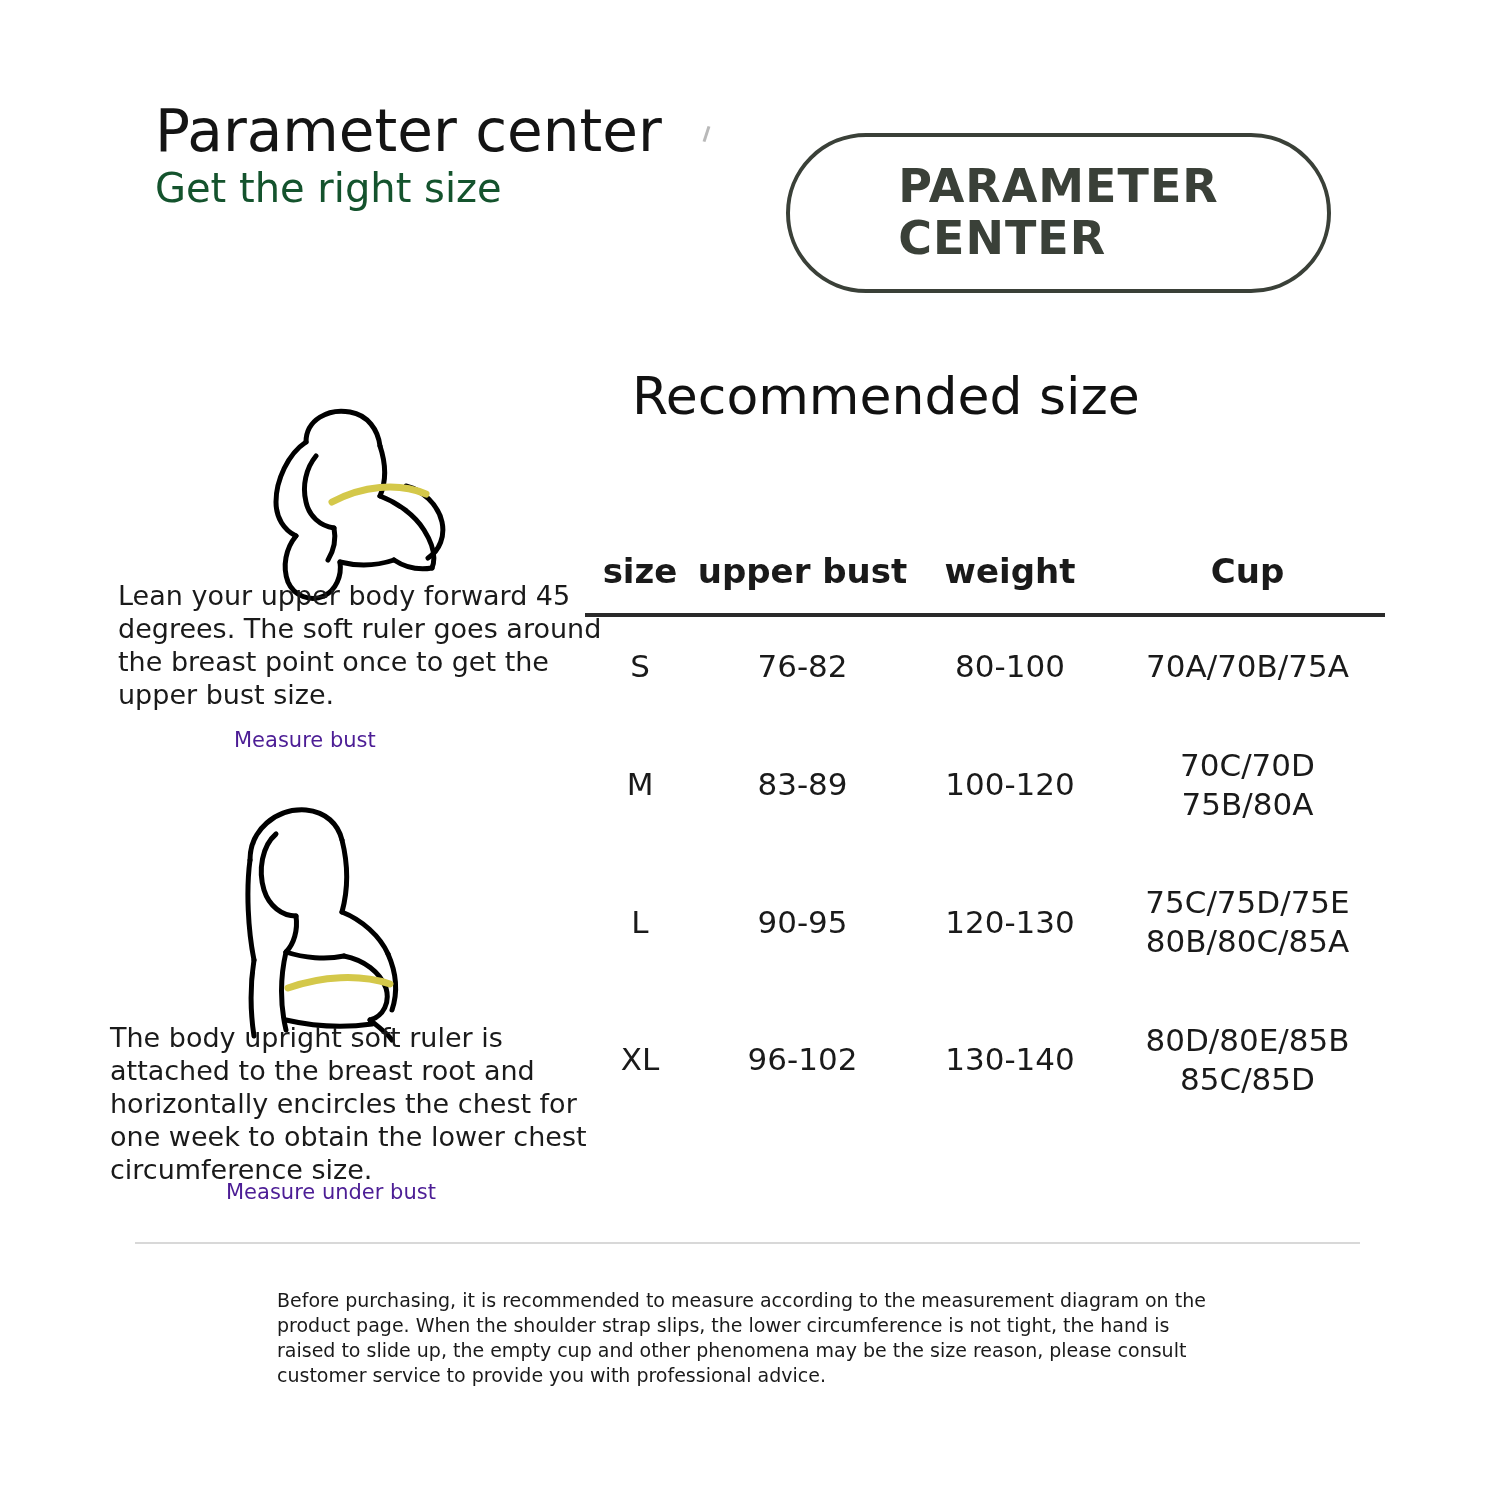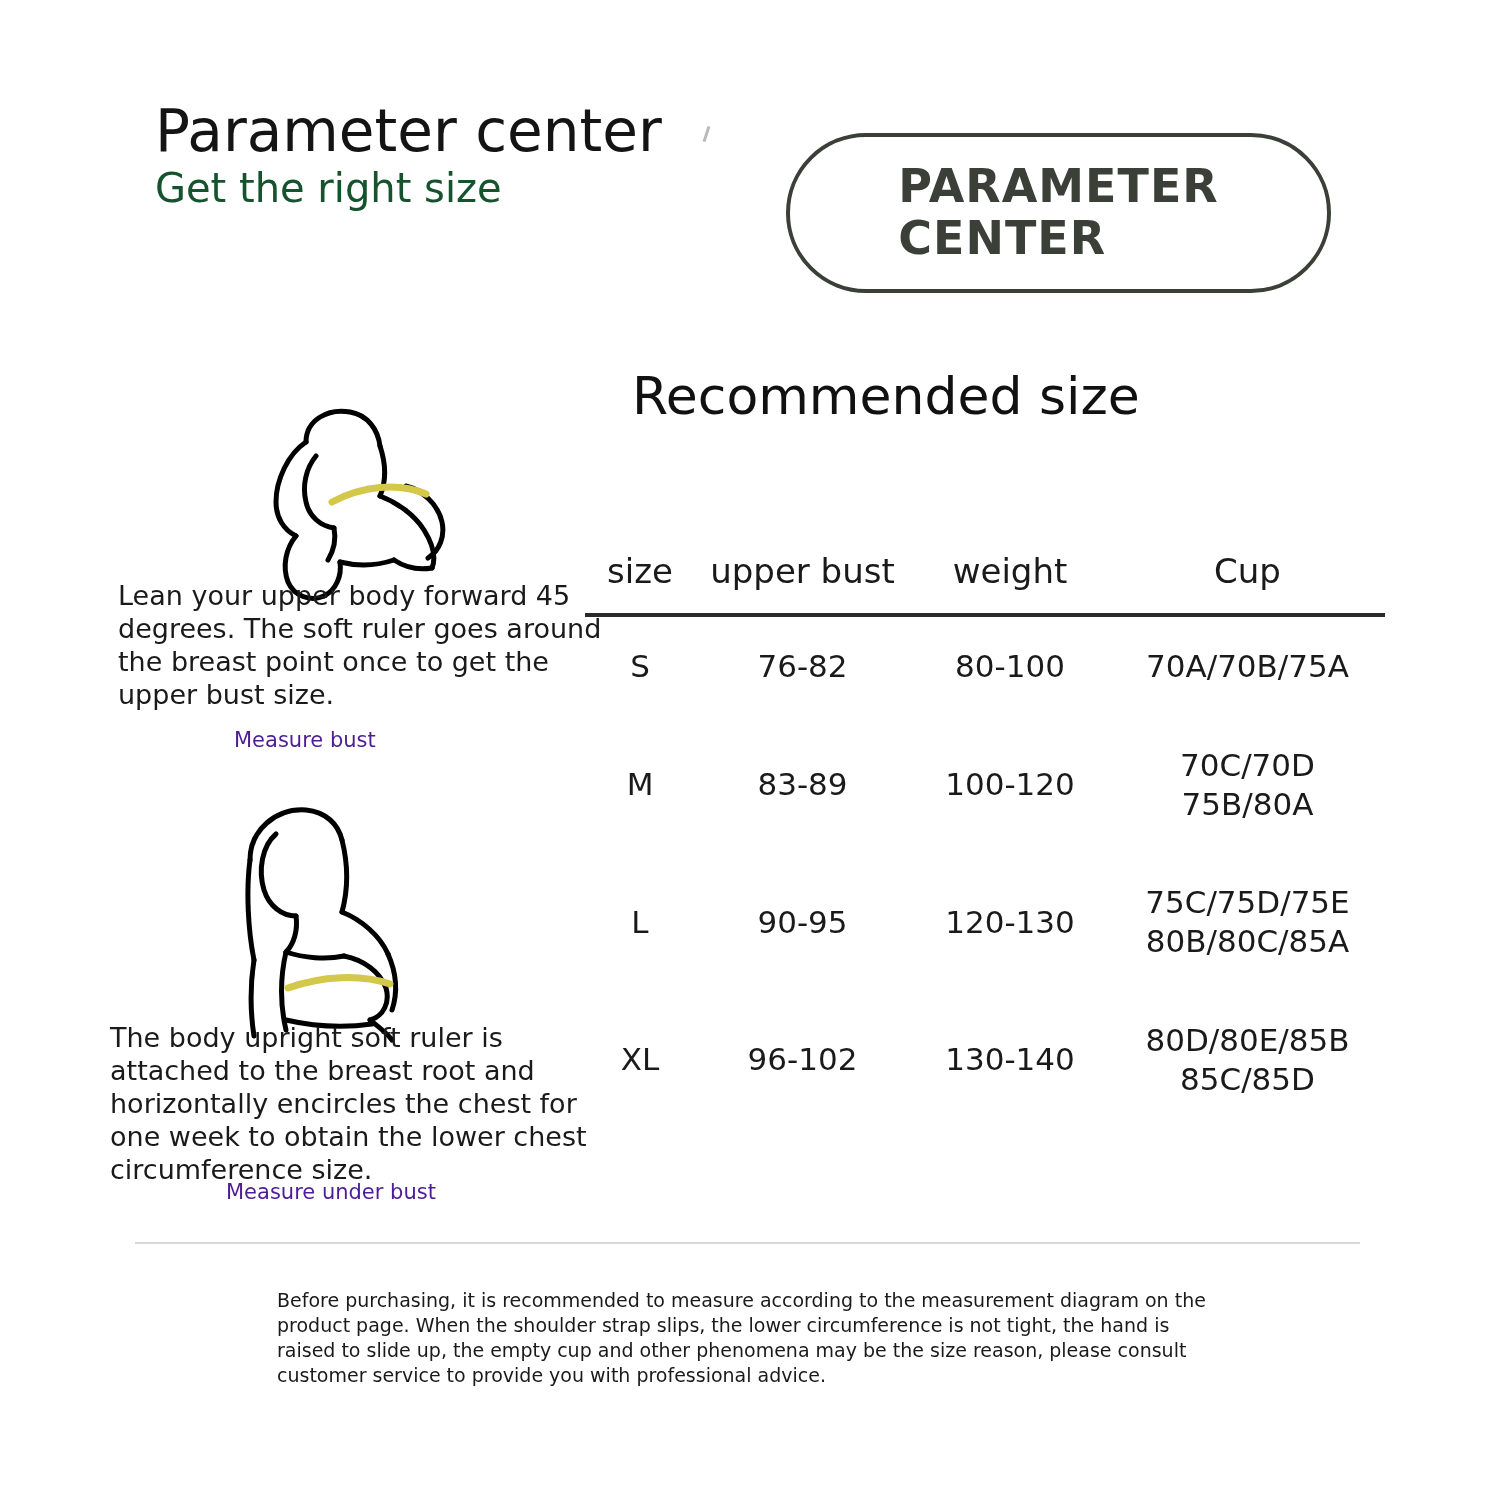--- a/index.html
+++ b/index.html
@@ -133,21 +133,21 @@
     left: 585px;
     top: 545px;
     width: 800px;
   }
   table.sizes {
     border-collapse: collapse;
     width: 800px;
     table-layout: fixed;
   }
   table.sizes th {
-    font-weight: 400;
+    font-weight: 700;
     font-size: 34px;
     color: #1a1a1a;
     padding: 6px 0 22px 0;
     text-align: center;
     vertical-align: bottom;
   }
   table.sizes thead tr {
     border-bottom: 4px solid #2a2a2a;
   }
   table.sizes td {

